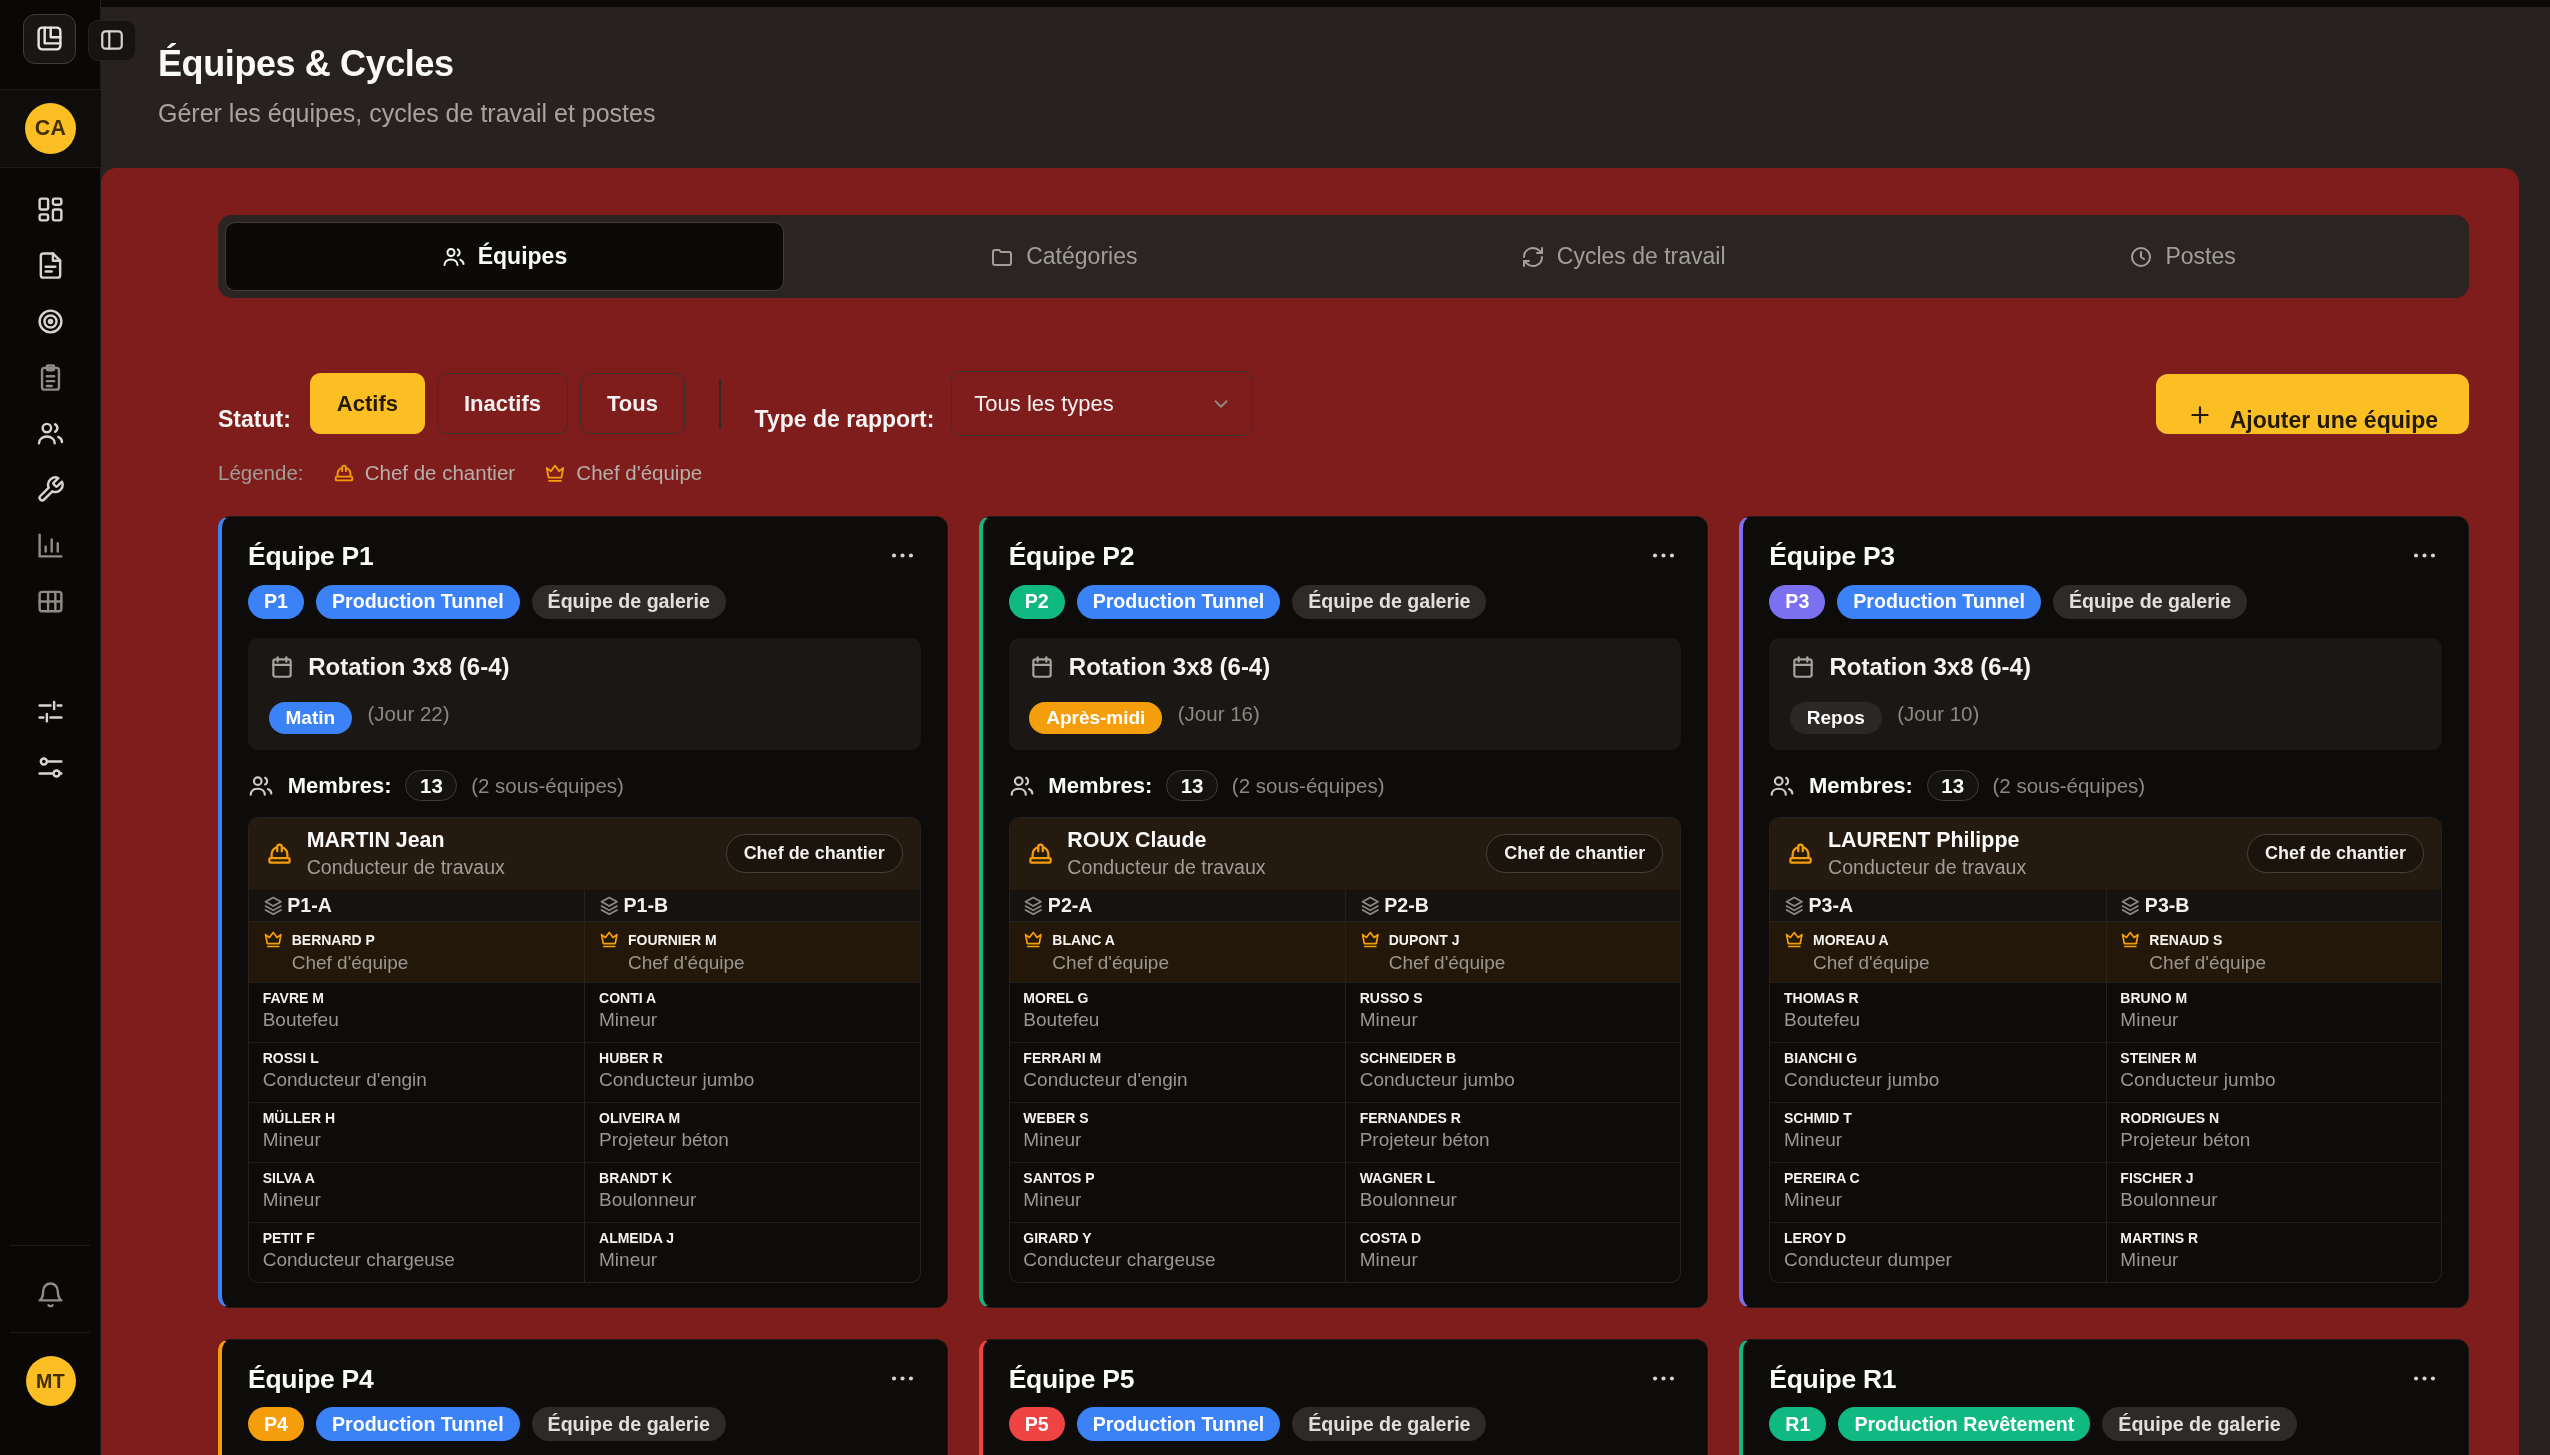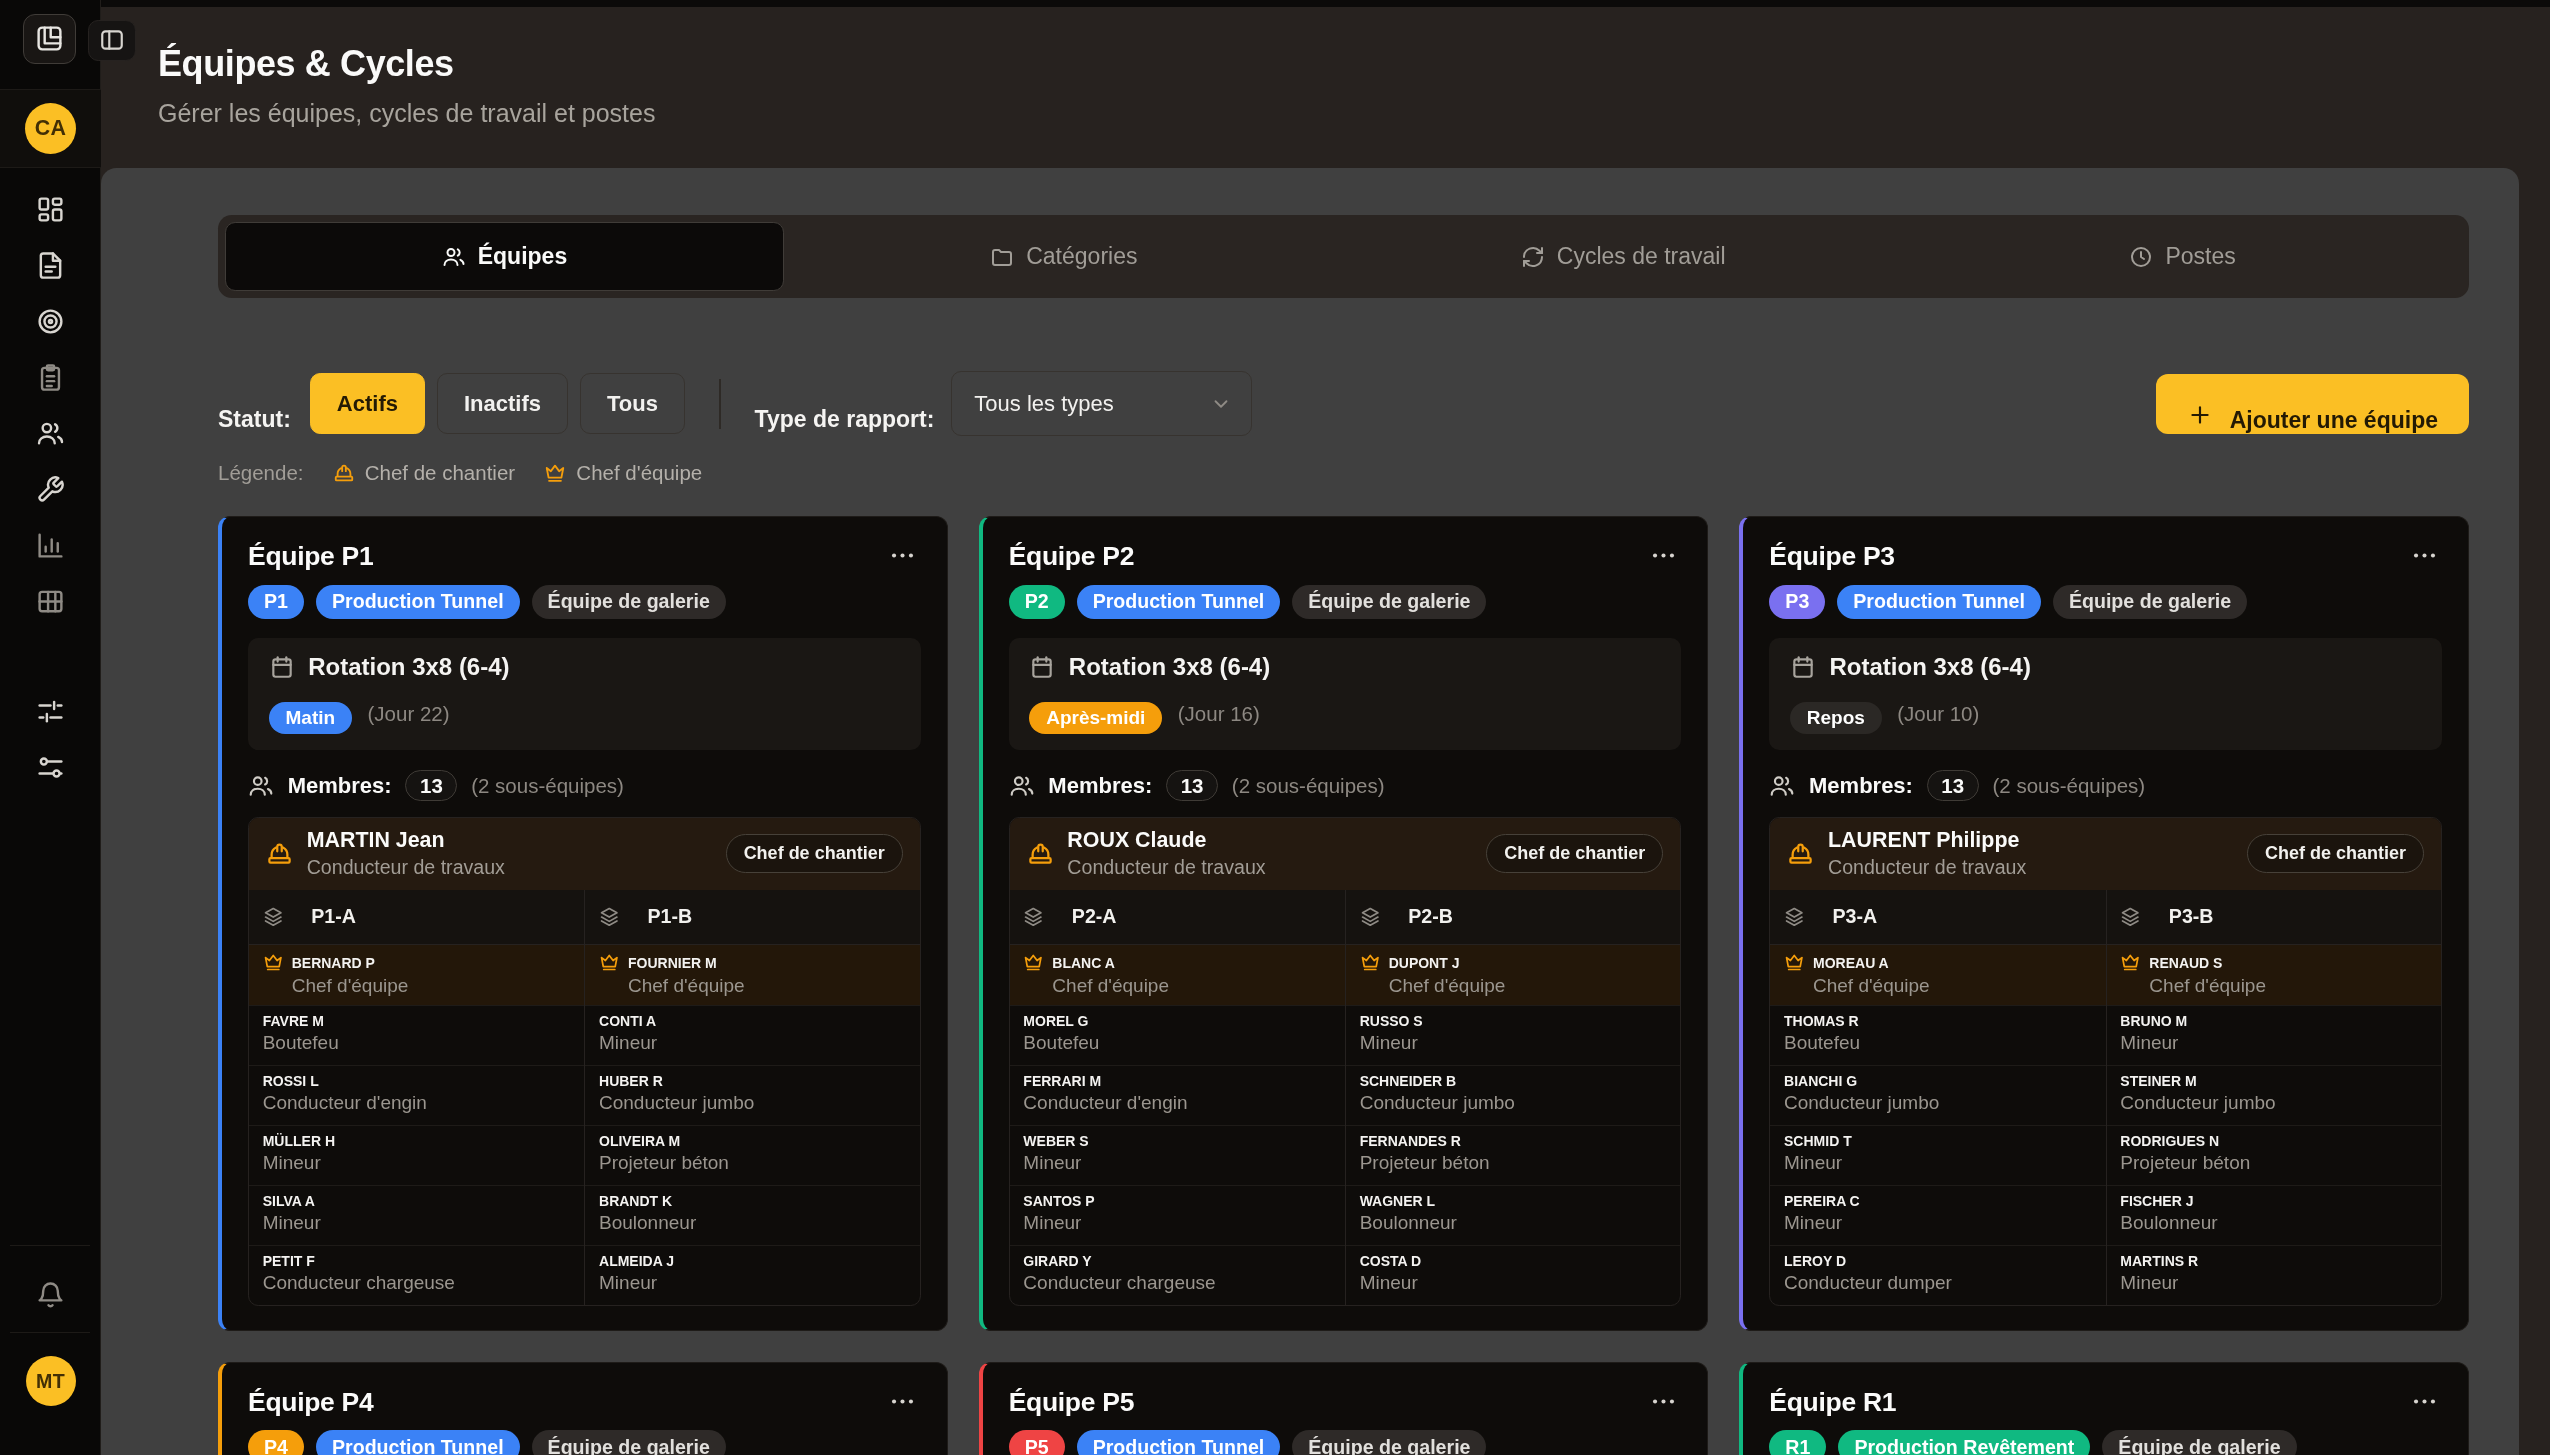--- a/index.html
+++ b/index.html
@@ -30,21 +30,21 @@
   .panel-toggle { position:absolute; left:88px; top:19.6px; width:48px; height:41px; border-radius:10.2px;
                   background:#161413; border:0.9px solid #262220; color:#d8d5d0;
                   display:flex; align-items:center; justify-content:center; cursor:pointer; z-index:9; }
 
   
   .main { flex:1; display:flex; flex-direction:column; background:#27221f; border-top:7.7px solid #0b0a09; min-width:0; }
   .page-header { height:161px; padding:36px 0 0 57px; }
   .page-header h1 { font-size:36px; font-weight:800; letter-spacing:-0.4px; color:#fafaf9; }
   .page-header p  { margin-top:13.7px; font-size:25px; color:#a8a49d; }
 
-  .panel { flex:1; background:#404040; border-radius:15.4px 15.4px 0 0; margin-right:31px;
+  .panel { flex:1; background:#7f1d1d; border-radius:15.4px 15.4px 0 0; margin-right:31px;
            padding:47px 50px 0 117px; min-height:0; }
 
   
   .tabs { height:83px; background:#2a2522; border-radius:13.7px; padding:6.8px; display:flex; margin-bottom:73px; }
   .tab { flex:1; display:flex; align-items:center; justify-content:center; gap:12px;
          font-size:23px; color:#a19d97; font-weight:500; border-radius:10.2px; cursor:pointer; border:0.9px solid transparent; }
   .tab.active { background:#0c0a09; border-color:#403c38; color:#fafaf9; font-weight:700; }
 
   
   .filters { height:65px; display:flex; align-items:center; }
@@ -93,22 +93,22 @@
 
   .member-table { margin-top:15.4px; border:1.7px solid #262220; border-radius:10.2px; overflow:hidden; }
   .chef-row { background:#251a10; display:flex; align-items:center; gap:13.7px; padding:12px 17px; height:72px; }
   .chef-row svg { color:#f59e0b; flex:0 0 auto; }
   .chef-name { font-size:21.4px; font-weight:700; color:#fbfbfa; }
   .chef-role { font-size:19.6px; color:#a29d96; margin-top:3.4px; }
   .chef-badge { margin-left:auto; border:1.7px solid #474139; background:#1b140d; border-radius:853px;
                 padding:7.7px 17px; font-size:18px; font-weight:700; color:#f2f1ee; white-space:nowrap; }
   .subteam-grid { display:grid; grid-template-columns:1fr 1fr; }
   .subteam-col:last-child { border-left:0.9px solid #262220; }
-  .st-head { height:55px; background:#15120f; border-bottom:0.9px solid #262220; display:flex; align-items:center;
-             gap:28px; padding:0 13.7px; font-size:19.6px; font-weight:700; color:#f2f1ee; }
+  .st-head { height:32px; background:#15120f; border-bottom:0.9px solid #262220; display:flex; align-items:center;
+             gap:4px; padding:0 13.7px; font-size:19.6px; font-weight:700; color:#f2f1ee; }
   .st-head svg { color:#8f8b85; }
   .m-row { height:60px; padding:7.7px 13.7px; }
   .m-row + .m-row { border-top:0.9px solid #1e1b18; }
   .m-row.leader { background:#231709; }
   .m-name { font-size:14px; font-weight:700; color:#f4f3f1; display:flex; align-items:center; gap:8.5px; }
   .m-name svg { color:#f59e0b; }
   .m-role { font-size:19px; color:#9b968f; margin-top:2.6px; }
   .m-row.leader .m-role { padding-left:29px; }
 </style>
 </head>

